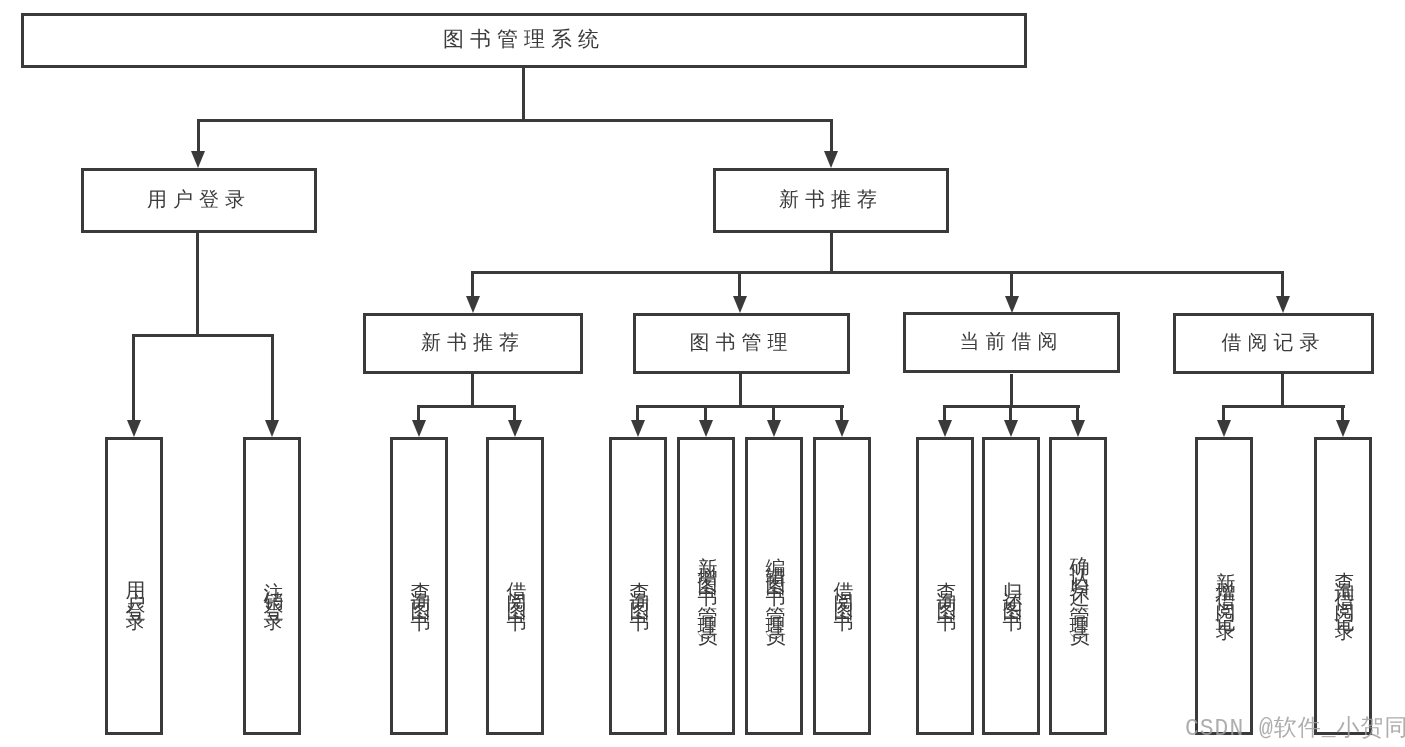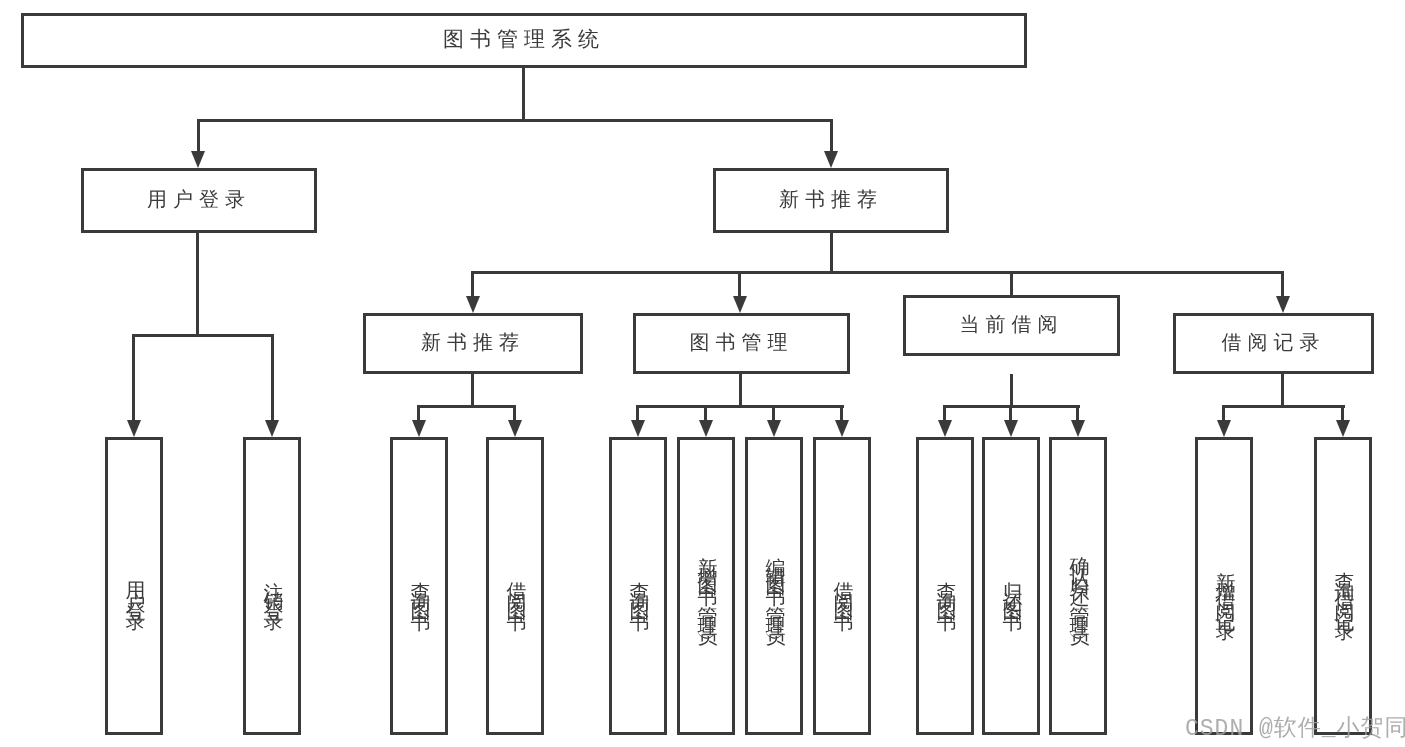--- a/index.html
+++ b/index.html
@@ -97,21 +97,21 @@
   <div class="a" style="left:1005px;top:296px"></div>
   <div class="v" style="left:1281px;top:271px;height:27px"></div>
   <div class="a" style="left:1276px;top:296px"></div>
 
   <div class="node" style="left:363px;top:313px;width:220px;height:61px">
     <span class="lbl">新书推荐</span>
   </div>
   <div class="node" style="left:633px;top:313px;width:217px;height:61px">
     <span class="lbl">图书管理</span>
   </div>
-  <div class="node" style="left:903px;top:295px;width:217px;height:61px">
+  <div class="node" style="left:903px;top:312px;width:217px;height:61px">
     <span class="lbl">当前借阅</span>
   </div>
   <div class="node" style="left:1173px;top:313px;width:201px;height:61px">
     <span class="lbl">借阅记录</span>
   </div>
 
   <div class="v" style="left:471px;top:374px;height:34px"></div>
   <div class="h" style="left:417px;top:405px;width:99px"></div>
   <div class="v" style="left:417px;top:405px;height:17px"></div>
   <div class="a" style="left:412px;top:420px"></div>

